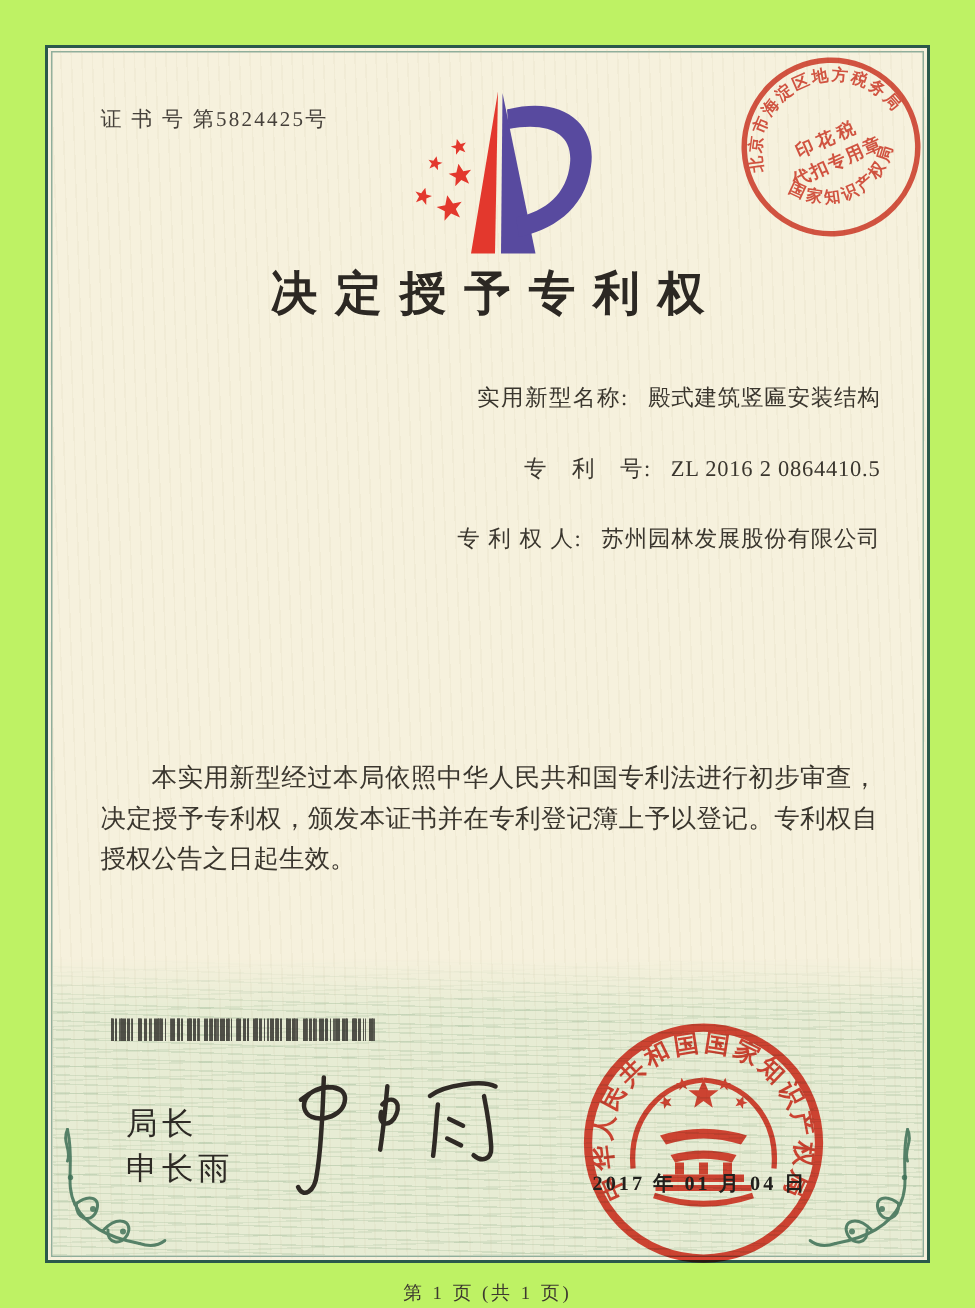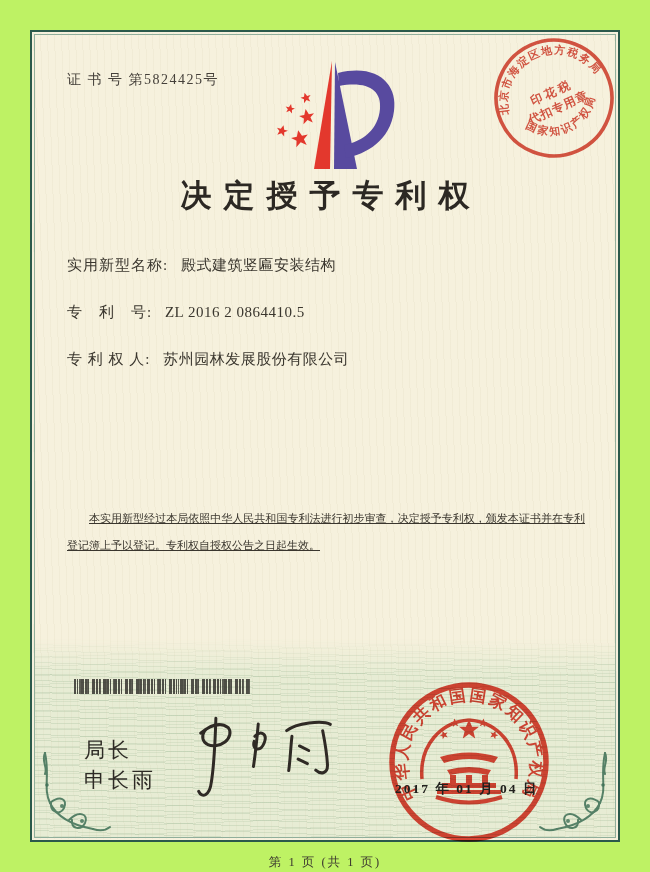--- a/index.html
+++ b/index.html
@@ -38,26 +38,26 @@
   .tax-stamp {
     position:absolute; left:492px; top:36px; width:124px; height:124px;
     transform:rotate(-24deg); mix-blend-mode:multiply; opacity:.85;
   }
   .title {
     position:absolute; left:0; right:0; top:175px; margin:0;
     text-align:center; font-size:31px; font-weight:bold;
     letter-spacing:12px; text-indent:12px; color:#2c2823;
   }
   .fields { position:absolute; left:67px; top:256px; width:520px; font-size:15px; color:#3a362e; }
-  .field  { height:16px; margin-bottom:31px; white-space:nowrap; }
+  .field  { height:16px; margin-bottom:31px; white-space:nowrap;text-align:right; }
   .flabel { letter-spacing:1px; }
   .fvalue { margin-left:9px; letter-spacing:.5px; }
   .body-text {
     position:absolute; left:67px; top:505px; width:518px;
-    font-size:11px; line-height:27px; text-align:justify; color:#3a362e;text-decoration:underline;
+    font-size:17px; line-height:27px; text-align:justify; color:#3a362e;
   }
   .body-text p { margin:0; text-indent:2em; }
   .barcode {
     position:absolute; left:74px; top:679px; width:176px; height:15px; opacity:.85;
     background:
       repeating-linear-gradient(90deg,#35342f 0 2px,rgba(0,0,0,0) 2px 3px,#35342f 3px 4px,rgba(0,0,0,0) 4px 7px,#35342f 7px 10px,rgba(0,0,0,0) 10px 11px),
       repeating-linear-gradient(90deg,rgba(53,52,47,.9) 0 1px,rgba(0,0,0,0) 1px 5px,rgba(53,52,47,.9) 5px 7px,rgba(0,0,0,0) 7px 13px);
   }
   .signer {
     position:absolute; left:84px; top:735px;

